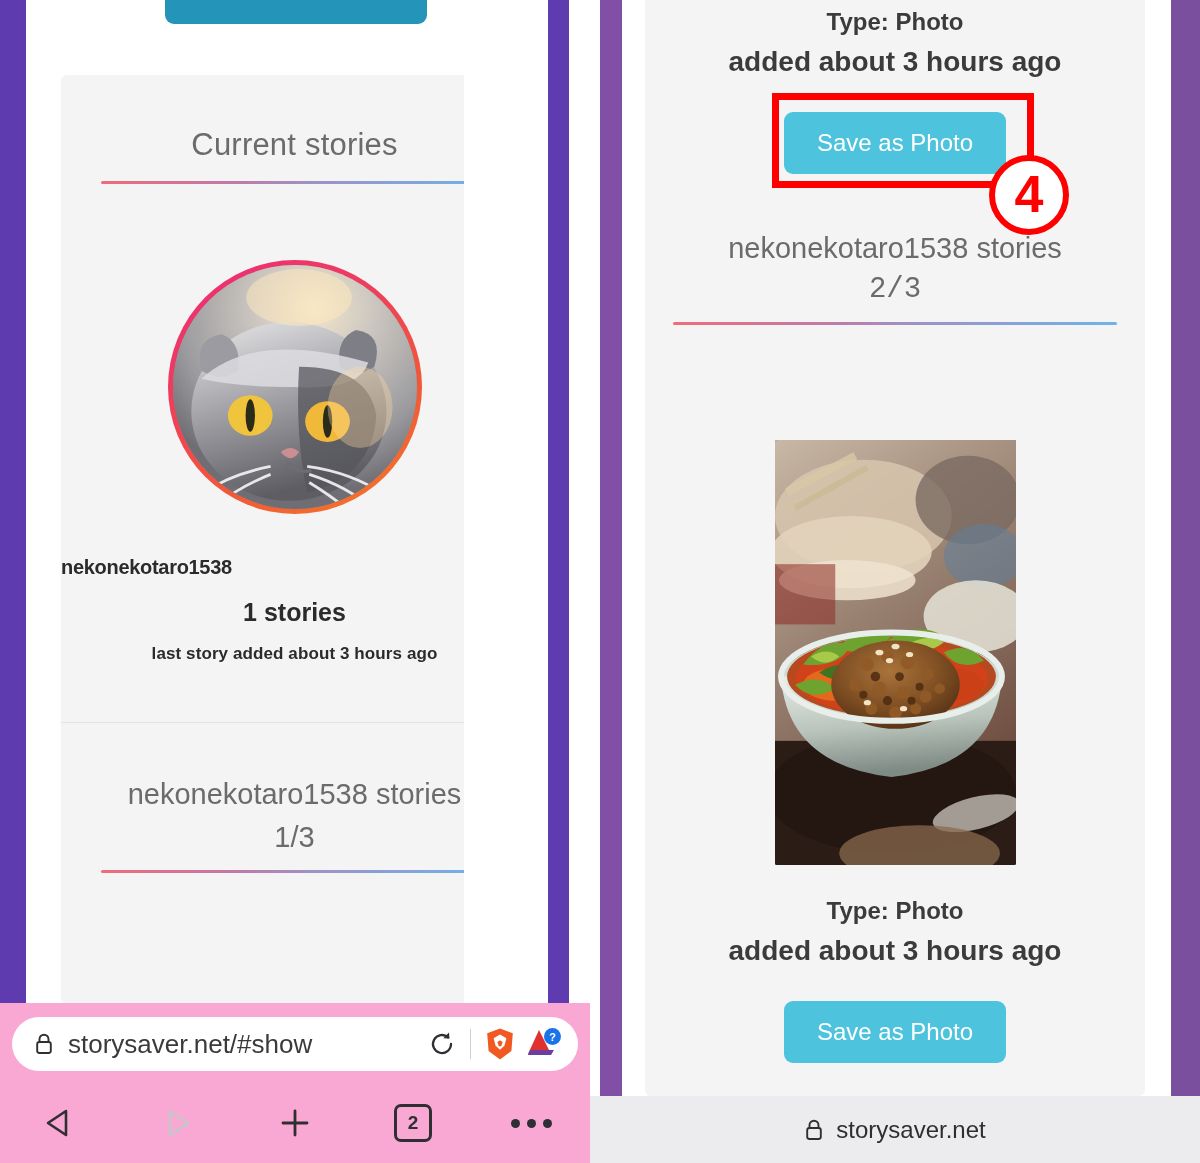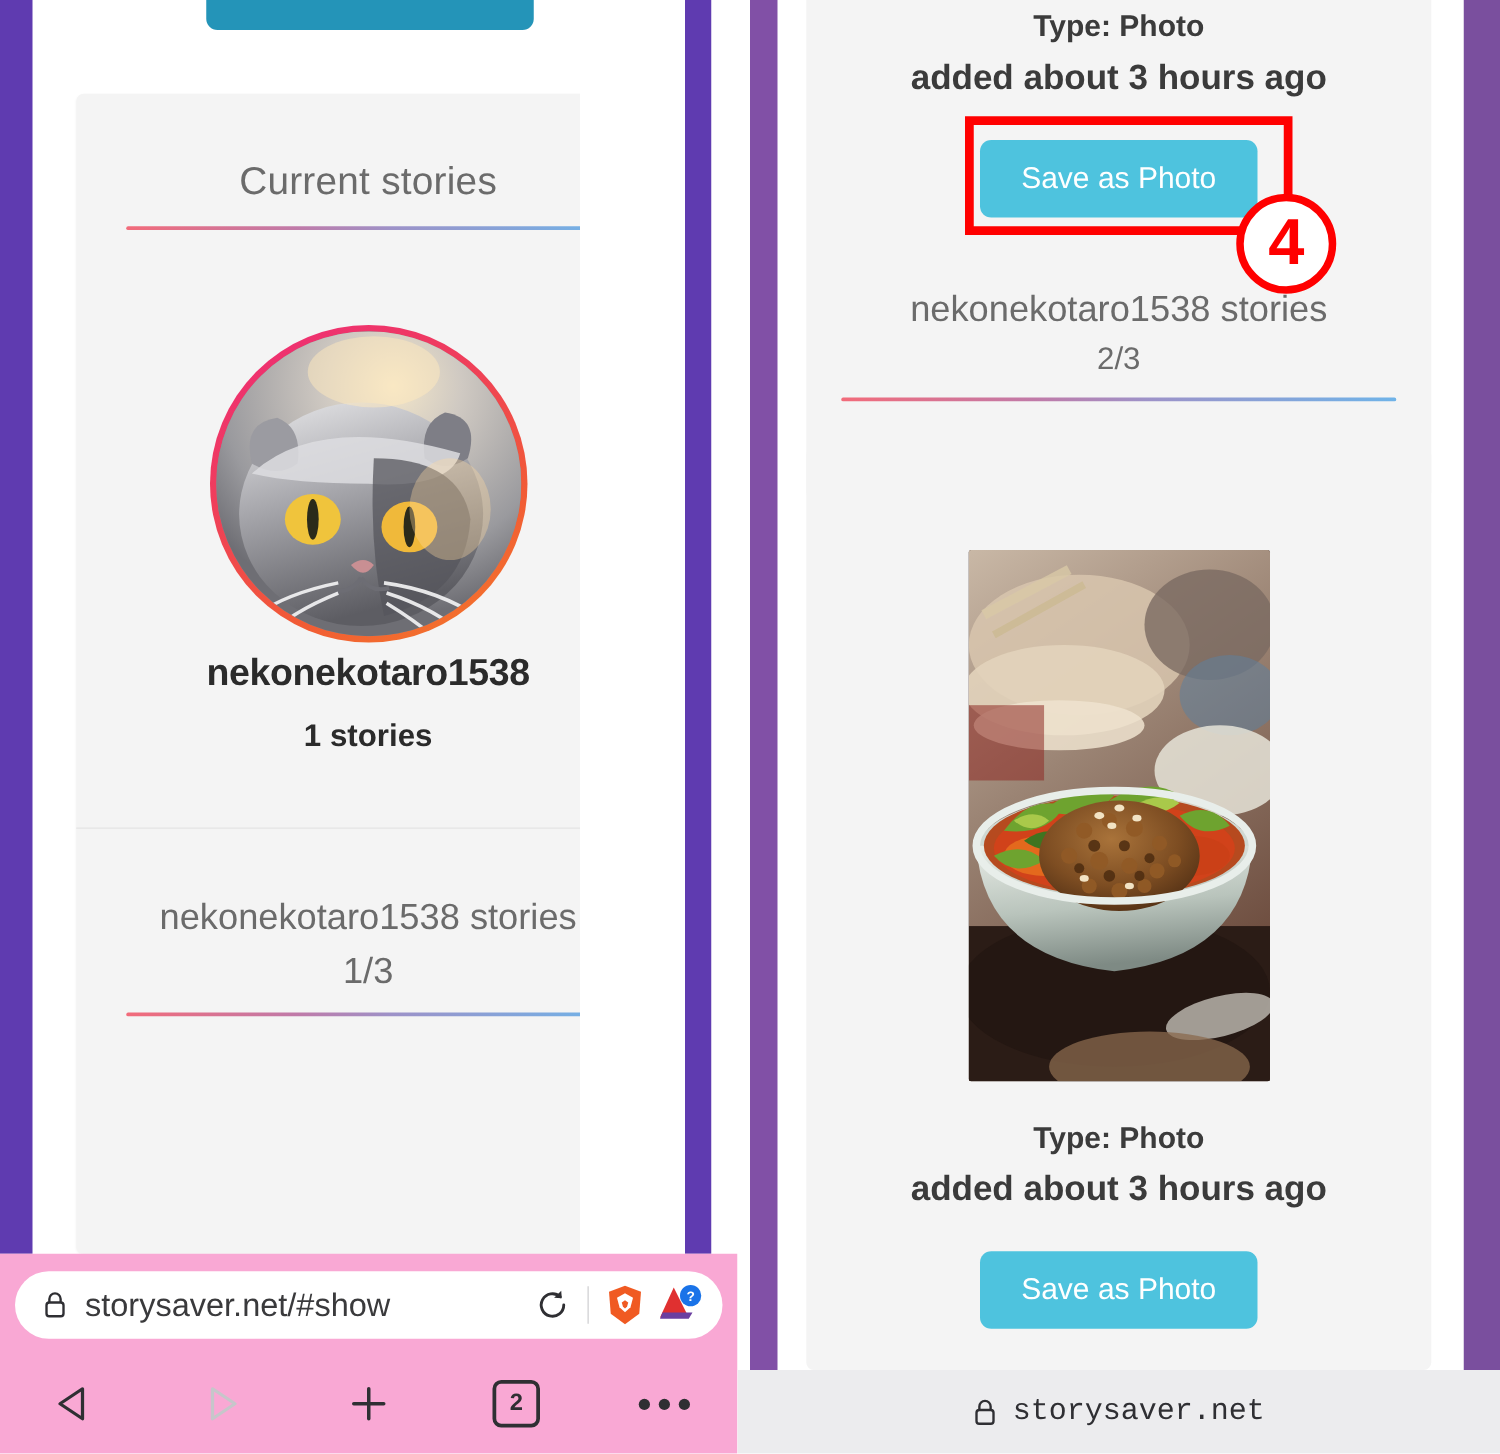--- a/index.html
+++ b/index.html
@@ -90,25 +90,24 @@
   .avatar-photo {
     width: 100%; height: 100%;
     border-radius: 50%;
     overflow: hidden;
     position: relative;
     background: #8c8a8d;
   }
   .avatar-photo svg { display: block; width: 100%; height: 100%; }
 
   .profile-username {
-    text-align: center;
-    font-size: 30px;
+    font-size: 20px;
     font-weight: 700;
     color: #2b2b2b;
-    margin-top: 8px;
+    margin-top: 42px;
     letter-spacing: -0.3px;
   }
   .profile-fullname {
     text-align: center;
     font-size: 26px;
     font-weight: 400;
     color: #2b2b2b;
     margin-top: 8px;
   }
   .profile-count {
@@ -261,22 +260,23 @@
     font-size: 24px;
     font-family: "Liberation Sans", sans-serif;
     cursor: pointer;
   }
   .r-stories-head {
     text-align: center;
     font-size: 29px; color: #6b6b6b; font-weight: 400;
   }
   .r-stories-page {
     text-align: center;
-    font-size: 25px; color: #6b6b6b; font-weight: 400;
+    font-size: 29px; color: #6b6b6b; font-weight: 400;
     margin-top: 8px;
+    font-family: Liberation Mono, monospace;
   }
   .r-rule {
     height: 3px;
     margin: 16px 28px 0 28px;
     background: linear-gradient(90deg, #f26b7a 0%, #c07aa8 35%, #9d92c8 55%, #6fb3e8 100%);
     border-radius: 2px;
   }
   .story-photo {
     width: 241px; height: 425px;
     margin: 0 auto;
@@ -287,21 +287,21 @@
   .story-photo svg { display: block; width: 100%; height: 100%; }
 
   .bottom-urlbar {
     position: absolute; left: 0; bottom: 0;
     width: 610px; height: 67px;
     background: #ececee;
     display: flex; align-items: center; justify-content: center;
     gap: 12px;
     z-index: 9;
   }
-  .bottom-url-text { font-size: 24px; color: #2f2f33; font-family: Liberation Mono, monospace; }
+  .bottom-url-text { font-size: 24px; color: #2f2f33; }
 
   
   .anno-rect {
     position: absolute;
     left: 150px; top: 93px;
     width: 262px; height: 95px;
     border: 7px solid #ff0000;
     z-index: 30;
     pointer-events: none;
   }
@@ -385,20 +385,21 @@
 
                 <ellipse cx="92" cy="70" rx="16" ry="20" fill="#ffd9a0" opacity="0.35"></ellipse>
                 <ellipse cx="62" cy="16" rx="26" ry="14" fill="#ffe9bd" opacity="0.5"></ellipse>
               </svg>
             </div>
           </div>
         </div>
 
         <div class="profile-username">nekonekotaro1538</div>
         <div class="profile-count">1 stories</div>
+        <div class="profile-last">last story added about 3 hours ago</div>
 
         <div class="card-sep"></div>
 
         <div class="stories-head">nekonekotaro1538 stories</div>
         <div class="stories-page">1/3</div>
         <div class="stories-rule"></div>
       </div>
     </div>
 
     <div class="bar-purple-left"></div>

